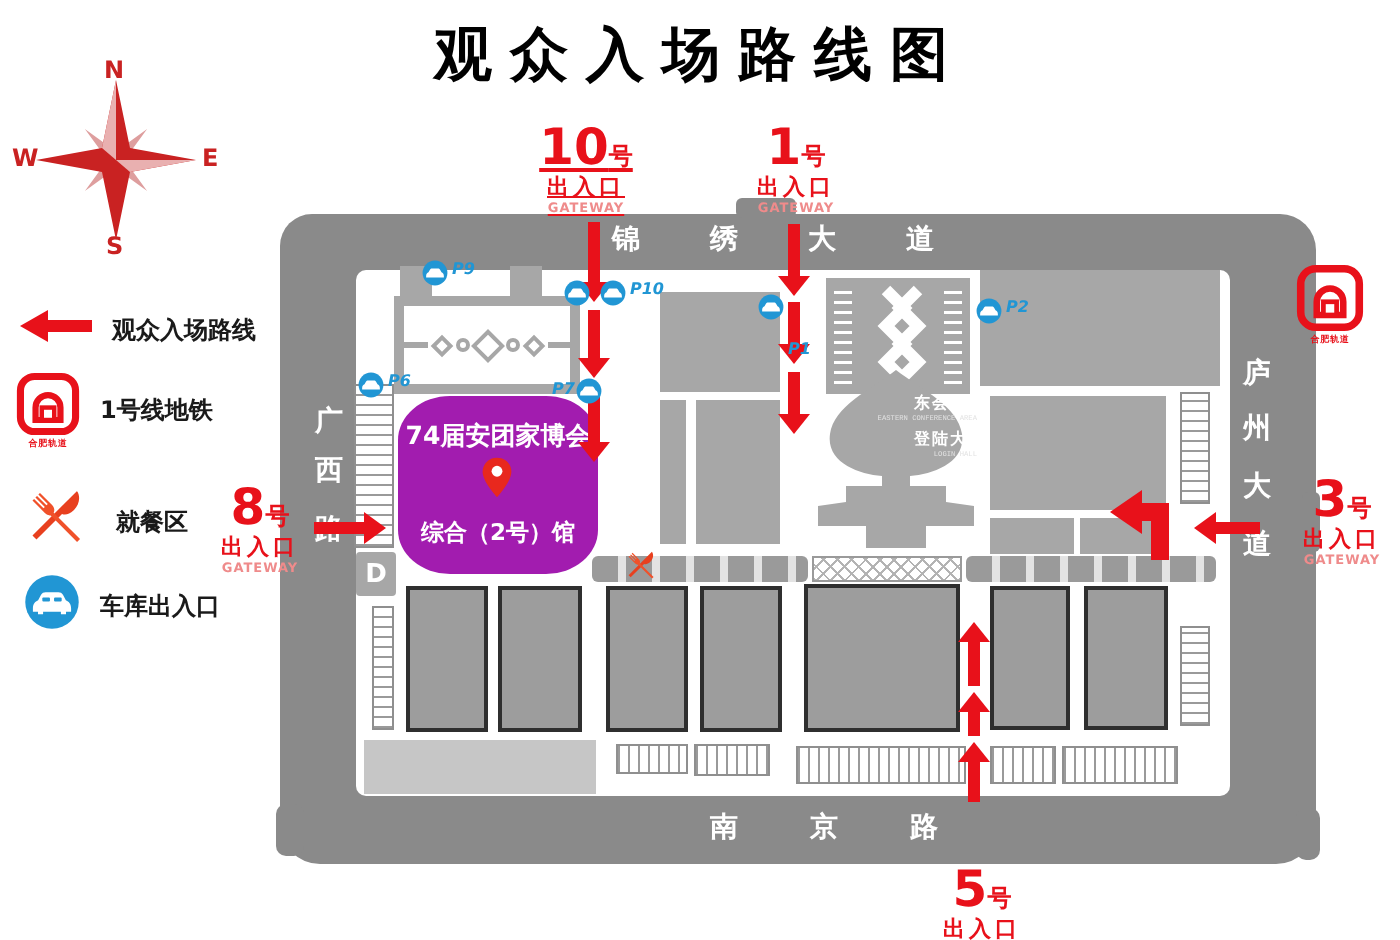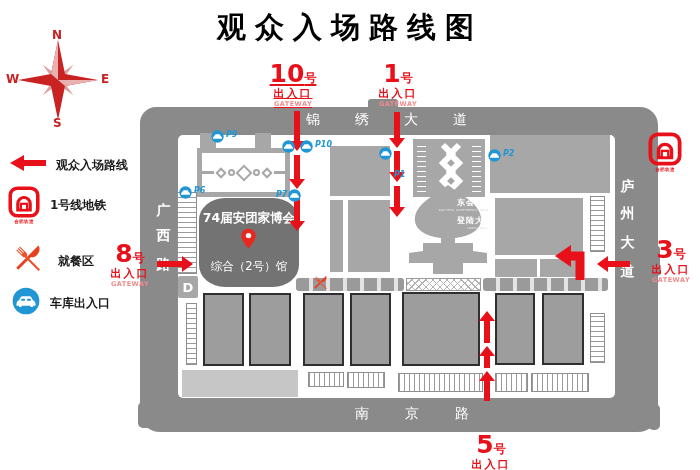--- a/index.html
+++ b/index.html
@@ -17,21 +17,21 @@
   .bld-dark{position:absolute;background:#9d9d9d;border:2px solid #2f2f2f;}
   .apron{position:absolute;background:#c6c6c6;}
   .pstrip{position:absolute;background:#fff;border:1px solid #8f8f8f;}
   .vbars{background-image:repeating-linear-gradient(90deg,#9a9a9a 0 1px,transparent 1px 5px);}
   .hbars{background-image:repeating-linear-gradient(0deg,#9a9a9a 0 1px,transparent 1px 5px);}
   .chain{position:absolute;height:13px;border-radius:3px;
          background:repeating-linear-gradient(90deg,#9a9a9a 0 13px,#e3e3e3 13px 17px);}
   .xhatch{position:absolute;height:13px;background:#fff;border:1px solid #9a9a9a;
           background-image:repeating-linear-gradient(45deg,#b3b3b3 0 1px,transparent 1px 5px),
                            repeating-linear-gradient(-45deg,#b3b3b3 0 1px,transparent 1px 5px);}
-  .road-h{position:absolute;color:#fff;font-weight:400;font-size:14px;white-space:nowrap;}
+  .road-h{position:absolute;color:#fff;font-weight:700;font-size:14px;white-space:nowrap;}
   .road-v{position:absolute;color:#fff;font-weight:700;font-size:14px;writing-mode:vertical-rl;text-orientation:upright;}
   
   .av{position:absolute;display:flex;flex-direction:column;align-items:center;width:16px;}
   .av .sh{width:6px;flex:1;background:#e8111a;}
   .av .hd{width:0;height:0;border-left:8px solid transparent;border-right:8px solid transparent;border-top:10px solid #e8111a;}
   .av.up .hd{border-top:none;border-bottom:10px solid #e8111a;}
   .ah{position:absolute;display:flex;align-items:center;height:16px;}
   .ah .sh{height:6px;flex:1;background:#e8111a;}
   .ah .hd{width:0;height:0;border-top:8px solid transparent;border-bottom:8px solid transparent;}
   .ah.right .hd{border-left:11px solid #e8111a;}
@@ -44,23 +44,23 @@
   .gw-cap{font-size:6.5px;font-weight:700;color:#ef8b8b;letter-spacing:.5px;margin-top:2px;}
   
   .car-ic{position:absolute;width:13px;height:13px;}
   .p-lab{position:absolute;font-size:8px;font-weight:700;font-style:italic;color:#2196d4;}
   
   .legend-item{position:absolute;display:flex;align-items:center;gap:10px;}
   .legend-label{font-size:12px;font-weight:700;color:#1a1a1a;}
   .metro{position:absolute;display:flex;flex-direction:column;align-items:center;}
   .mtxt{font-size:4.5px;color:#e8111a;font-weight:700;margin-top:1px;letter-spacing:.4px;}
   
-  .mainhall{position:absolute;left:199px;top:198px;width:100px;height:89px;background:#737373;border-radius:26px/22px;}
+  .mainhall{position:absolute;left:199px;top:198px;width:100px;height:89px;background:#a21caf;border-radius:26px/22px;}
   .mh-t1{position:absolute;top:12px;left:0;width:100%;text-align:center;color:#fff;font-size:12.5px;font-weight:700;}
-  .mh-t2{position:absolute;bottom:13px;left:0;width:100%;text-align:center;color:#fff;font-size:11.5px;font-weight:400;}
+  .mh-t2{position:absolute;bottom:13px;left:0;width:100%;text-align:center;color:#fff;font-size:11.5px;font-weight:700;}
   
   .tree-txt{position:absolute;left:403px;top:198px;width:90px;text-align:right;color:#fff;line-height:1.25;font-family:Liberation Mono, monospace;}
   .tree-big{font-size:8px;font-weight:700;letter-spacing:1px;}
   .tree-small{font-size:4px;color:#e2e2e2;transform:scale(.9);}
   
   .compass{position:absolute;left:8px;top:34px;width:100px;height:92px;}
   .cl{position:absolute;font-size:12px;font-weight:800;color:#c92222;}
   .dblock{position:absolute;background:#a7a7a7;color:#fff;font-weight:800;font-size:13px;
           display:flex;align-items:center;justify-content:center;border-radius:2px;}
   .hatchcol{position:absolute;background-image:repeating-linear-gradient(0deg,#fff 0 1.5px,transparent 1.5px 5px);}

